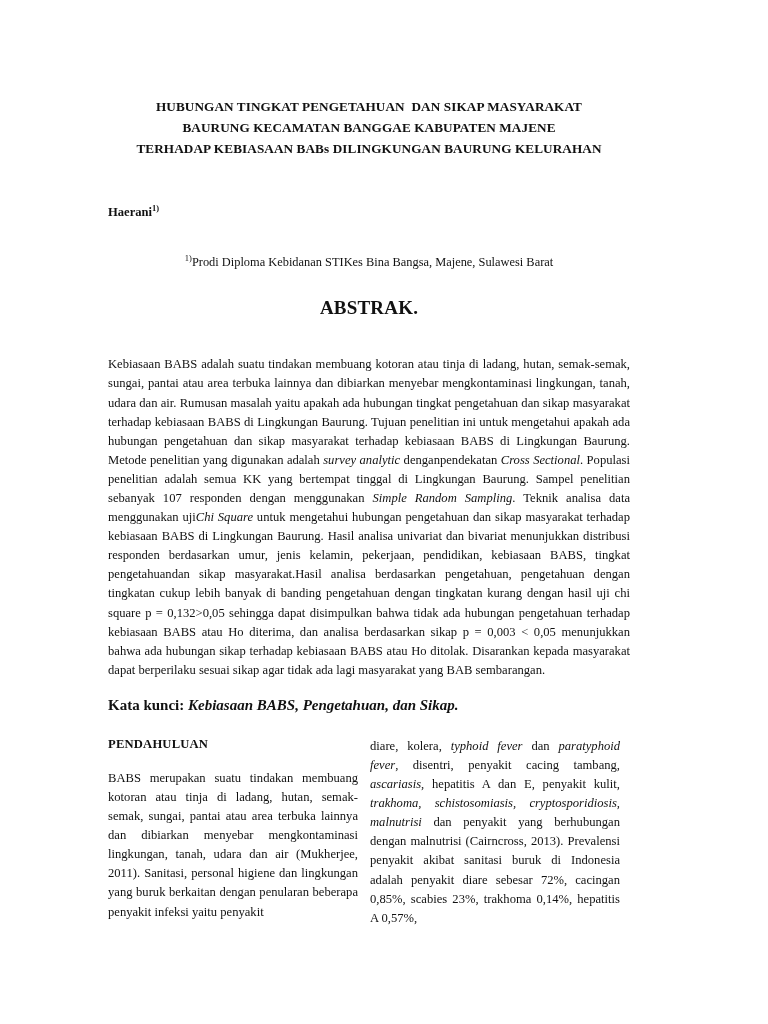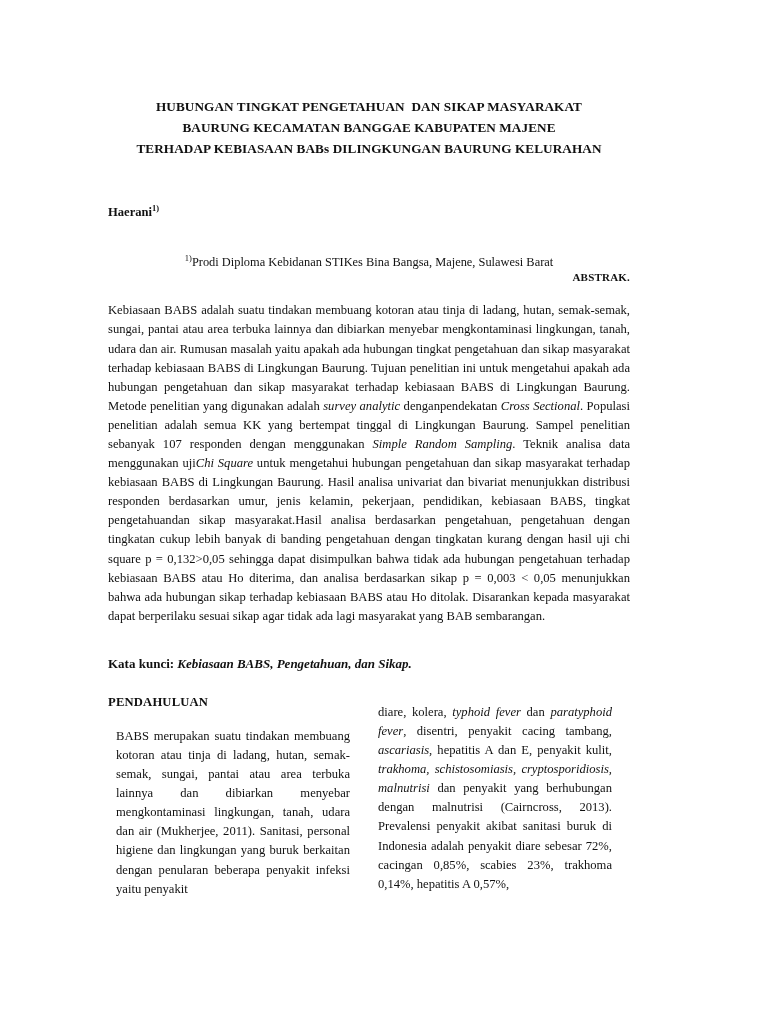--- a/index.html
+++ b/index.html
@@ -50,38 +50,39 @@
     text-align: center;
     font-size: 12.4px;
     line-height: 17px;
     margin-top: 30px;
   }
   .affil sup { font-size: 8.5px; vertical-align: super; }
   .affil .aline { display: block; }
 
   
   .abstract-head {
-    text-align: right;
+    text-align: center;
     font-weight: bold;
-    font-size: 11px;
+    font-size: 19px;
+    margin-top: 26px;
     letter-spacing: 0.2px;
   }
   .abstract-body {
-    margin-top: 18px;
+    margin-top: 36px;
     font-size: 12.6px;
     line-height: 19.1px;
     text-align: justify;
     text-justify: inter-word;
     hyphens: none;
   }
   .abstract-body i { font-style: italic; }
 
   .keywords {
-    margin-top: 28px;
-    font-size: 13px;
+    margin-top: 16px;
+    font-size: 15px;
     line-height: 19px;
     font-weight: bold;
   }
   .keywords .kw-terms { font-style: italic; font-weight: bold; }
 
   
   .columns {
     margin-top: 22px;
     display: flex;
     gap: 12px;
@@ -90,21 +91,21 @@
     width: 250px;
     flex: 0 0 250px;
   }
   .section-head {
     font-weight: bold;
     font-size: 12.6px;
     letter-spacing: 0.2px;
     margin-bottom: 17px;
   }
   .col p {
-    margin: 8px;
+    margin: 0;
     font-size: 12.6px;
     line-height: 19.1px;
     text-align: justify;
     text-justify: inter-word;
     hyphens: none;
     font-family: Liberation Serif, serif;
   }
   .col p i { font-style: italic; }
   .col-right { padding-top: 0; }
   .spacer-head { height: 0; }

